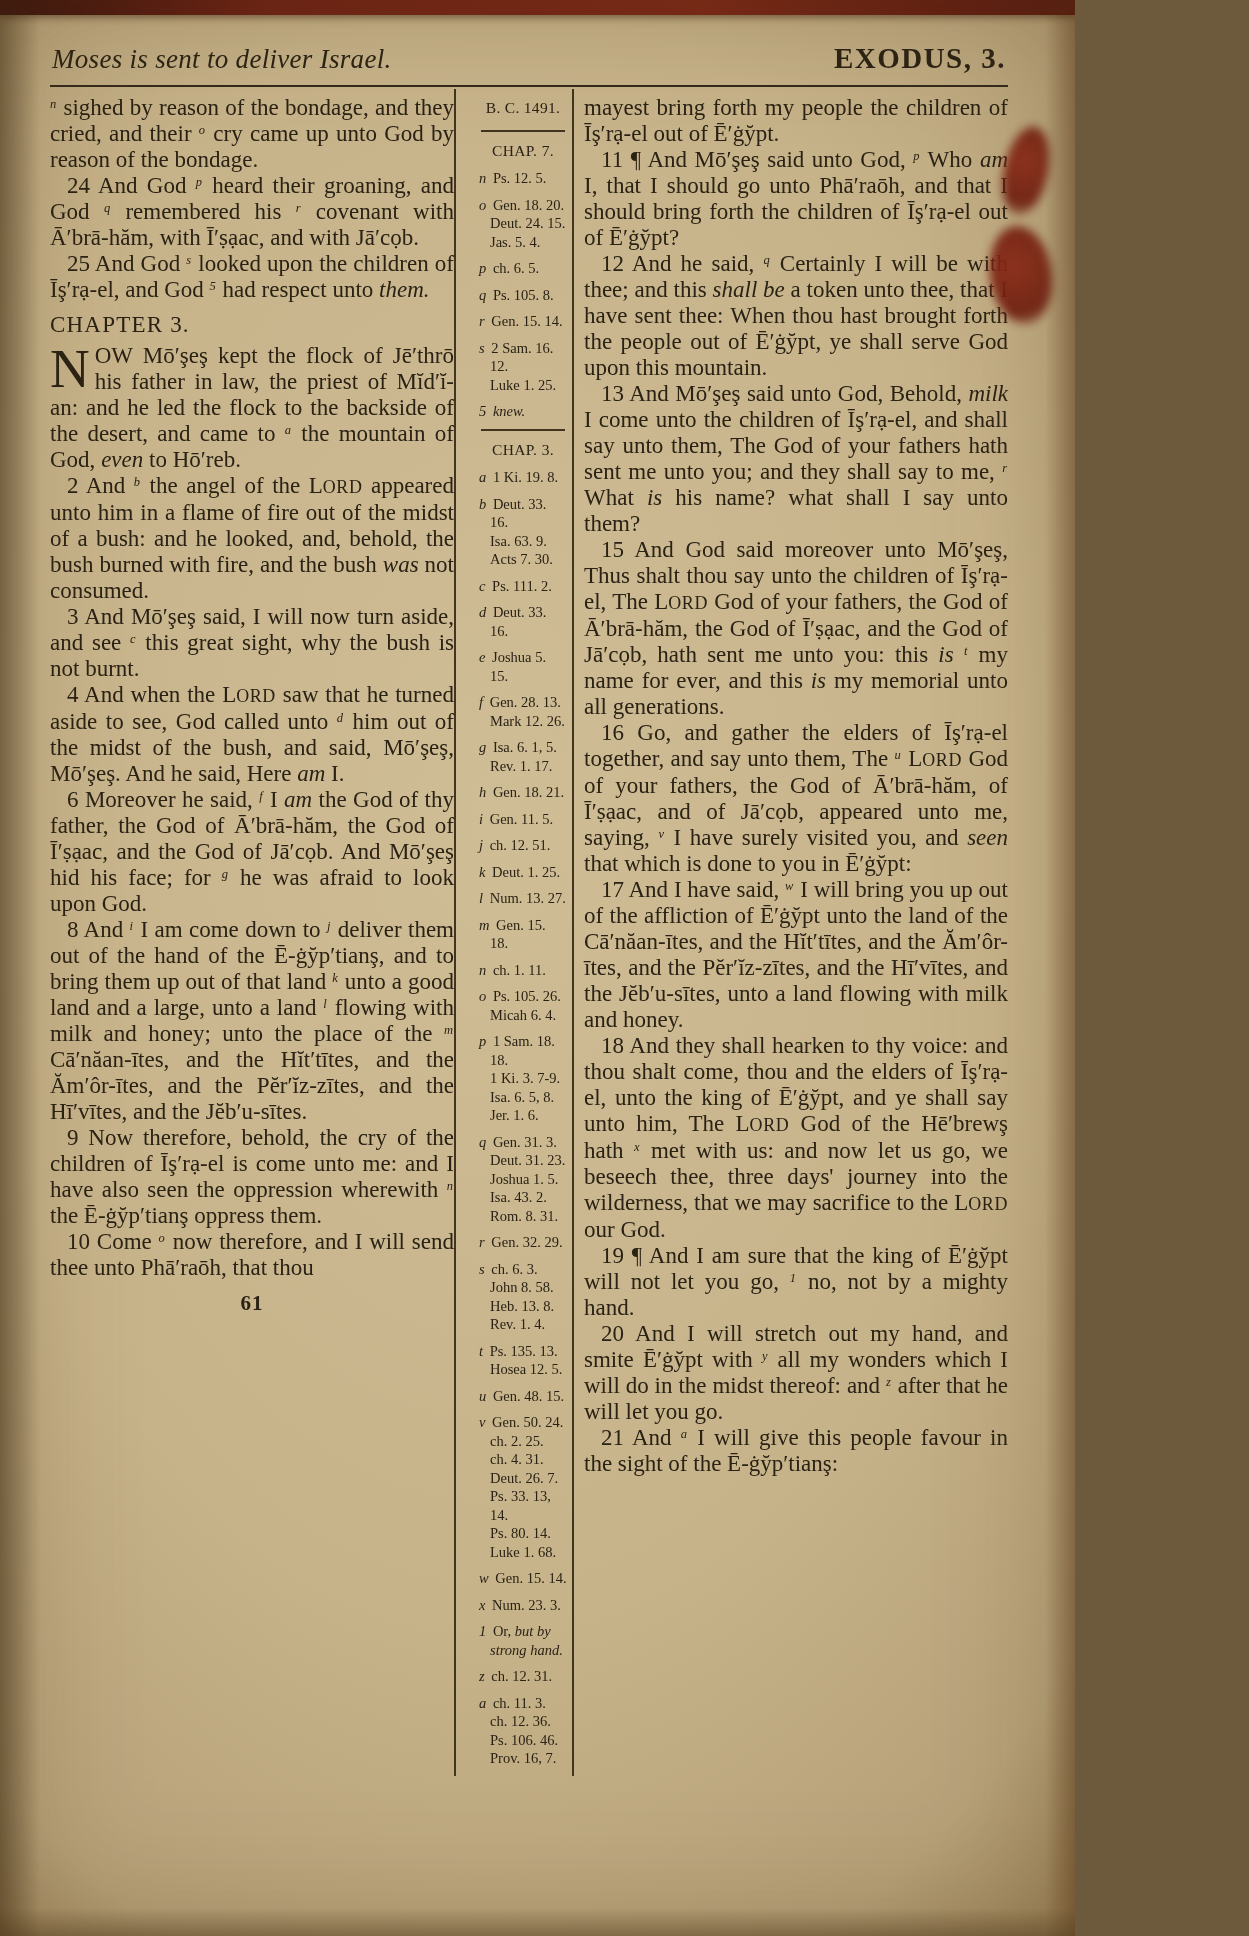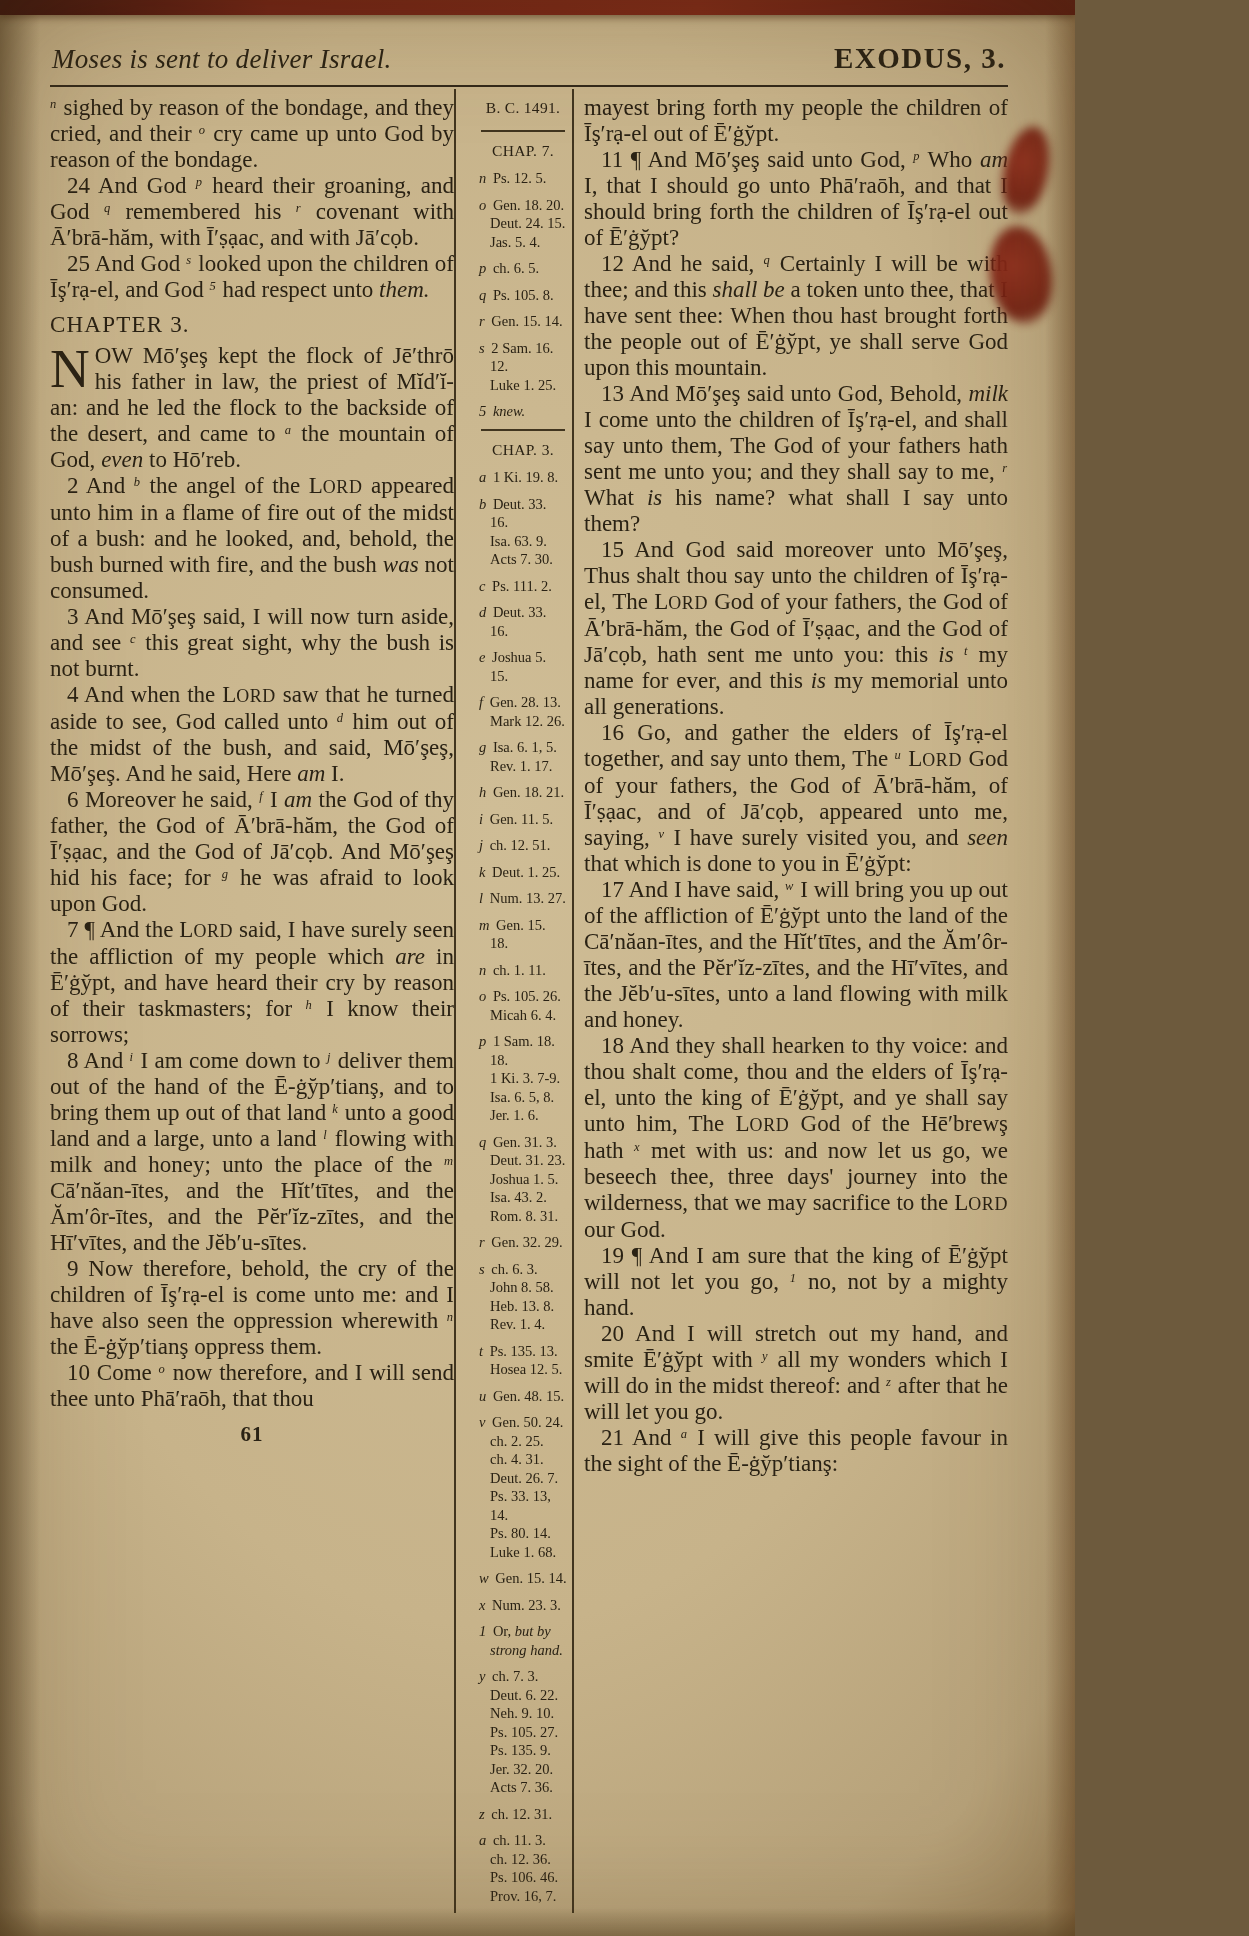--- a/index.html
+++ b/index.html
@@ -72,21 +72,20 @@
       <div class="col-left bodytext" id="left-col">
           <p class="cont"><sup class="ref">n</sup> sighed by reason of the bondage, and they cried, and their <sup class="ref">o</sup> cry came up unto God by reason of the bondage.</p>
           <p>24 And God <sup class="ref">p</sup> heard their groaning, and God <sup class="ref">q</sup> remembered his <sup class="ref">r</sup> covenant with Ā′brā-hăm, with Ī′ṣạac, and with Jā′cọb.</p>
           <p>25 And God <sup class="ref">s</sup> looked upon the children of Īş′rạ-el, and God <sup class="ref">5</sup> had respect unto <i>them.</i></p>
           <div class="chap-title">CHAPTER 3.</div>
           <p class="has-drop"><span class="dropcap">N</span>OW Mō′şeş kept the flock of Jē′thrō his father in law, the priest of Mĭd′ĭ-an: and he led the flock to the backside of the desert, and came to <sup class="ref">a</sup> the mountain of God, <i>even</i> to Hō′reb.</p>
           <p>2 And <sup class="ref">b</sup> the angel of the <span class="lord">L<span class="sc">ORD</span></span> appeared unto him in a flame of fire out of the midst of a bush: and he looked, and, behold, the bush burned with fire, and the bush <i>was</i> not consumed.</p>
           <p>3 And Mō′şeş said, I will now turn aside, and see <sup class="ref">c</sup> this great sight, why the bush is not burnt.</p>
           <p>4 And when the <span class="lord">L<span class="sc">ORD</span></span> saw that he turned aside to see, God called unto <sup class="ref">d</sup> him out of the midst of the bush, and said, Mō′şeş, Mō′şeş. And he said, Here <i>am</i> I.</p>
           <p>6 Moreover he said, <sup class="ref">f</sup> I <i>am</i> the God of thy father, the God of Ā′brā-hăm, the God of Ī′ṣạac, and the God of Jā′cọb. And Mō′şeş hid his face; for <sup class="ref">g</sup> he was afraid to look upon God.</p>
-          <p>7 ¶ And the <span class="lord">L<span class="sc">ORD</span></span> said, I have surely seen the affliction of my people which <i>are</i> in Ē′ġy̆pt, and have heard their cry by reason of their taskmasters; for <sup class="ref">h</sup> I know their sorrows;</p>
           <p>8 And <sup class="ref">i</sup> I am come down to <sup class="ref">j</sup> deliver them out of the hand of the Ē-ġy̆p′tianş, and to bring them up out of that land <sup class="ref">k</sup> unto a good land and a large, unto a land <sup class="ref">l</sup> flowing with milk and honey; unto the place of the <sup class="ref">m</sup> Cā′năan-ītes, and the Hĭt′tītes, and the Ăm′ôr-ītes, and the Pĕr′ĭz-zītes, and the Hī′vītes, and the Jĕb′u-sītes.</p>
           <p>9 Now therefore, behold, the cry of the children of Īş′rạ-el is come unto me: and I have also seen the oppression wherewith <sup class="ref">n</sup> the Ē-ġy̆p′tianş oppress them.</p>
           <p>10 Come <sup class="ref">o</sup> now therefore, and I will send thee unto Phā′raōh, that thou</p>
           <div class="page-number">61</div>
         </div>
       <div class="col-center" id="center-col">
           <div class="bc">B. C. 1491.</div>
           <div class="mini-rule"></div>
           <div class="chap-head">CHAP. 7.</div>
           <div class="ref-entry"><span class="m">n</span> Ps. 12. 5.</div>
@@ -116,21 +115,20 @@
           <div class="ref-entry"><span class="m">p</span> 1 Sam. 18. 18.<br>1 Ki. 3. 7-9.<br>Isa. 6. 5, 8.<br>Jer. 1. 6.</div>
           <div class="ref-entry"><span class="m">q</span> Gen. 31. 3.<br>Deut. 31. 23.<br>Joshua 1. 5.<br>Isa. 43. 2.<br>Rom. 8. 31.</div>
           <div class="ref-entry"><span class="m">r</span> Gen. 32. 29.</div>
           <div class="ref-entry"><span class="m">s</span> ch. 6. 3.<br>John 8. 58.<br>Heb. 13. 8.<br>Rev. 1. 4.</div>
           <div class="ref-entry"><span class="m">t</span> Ps. 135. 13.<br>Hosea 12. 5.</div>
           <div class="ref-entry"><span class="m">u</span> Gen. 48. 15.</div>
           <div class="ref-entry"><span class="m">v</span> Gen. 50. 24.<br>ch. 2. 25.<br>ch. 4. 31.<br>Deut. 26. 7.<br>Ps. 33. 13, 14.<br>Ps. 80. 14.<br>Luke 1. 68.</div>
           <div class="ref-entry"><span class="m">w</span> Gen. 15. 14.</div>
           <div class="ref-entry"><span class="m">x</span> Num. 23. 3.</div>
           <div class="ref-entry"><span class="m">1</span> Or, <i>but by</i><br><i>strong hand.</i></div>
-          <div class="ref-entry"><span class="m">y</span> ch. 7. 3.<br>Deut. 6. 22.<br>Neh. 9. 10.<br>Ps. 105. 27.<br>Ps. 135. 9.<br>Jer. 32. 20.<br>Acts 7. 36.</div>
           <div class="ref-entry"><span class="m">z</span> ch. 12. 31.</div>
           <div class="ref-entry"><span class="m">a</span> ch. 11. 3.<br>ch. 12. 36.<br>Ps. 106. 46.<br>Prov. 16, 7.</div>
         </div>
       <div class="col-right bodytext" id="right-col">
           <p class="cont">mayest bring forth my people the children of Īş′rạ-el out of Ē′ġy̆pt.</p>
           <p>11 ¶ And Mō′şeş said unto God, <sup class="ref">p</sup> Who <i>am</i> I, that I should go unto Phā′raōh, and that I should bring forth the children of Īş′rạ-el out of Ē′ġy̆pt?</p>
           <p>12 And he said, <sup class="ref">q</sup> Certainly I will be with thee; and this <i>shall be</i> a token unto thee, that I have sent thee: When thou hast brought forth the people out of Ē′ġy̆pt, ye shall serve God upon this mountain.</p>
           <p>13 And Mō′şeş said unto God, Behold, <i>milk</i> I come unto the children of Īş′rạ-el, and shall say unto them, The God of your fathers hath sent me unto you; and they shall say to me, <sup class="ref">r</sup> What <i>is</i> his name? what shall I say unto them?</p>
           <p>15 And God said moreover unto Mō′şeş, Thus shalt thou say unto the children of Īş′rạ-el, The <span class="lord">L<span class="sc">ORD</span></span> God of your fathers, the God of Ā′brā-hăm, the God of Ī′ṣạac, and the God of Jā′cọb, hath sent me unto you: this <i>is</i> <sup class="ref">t</sup> my name for ever, and this <i>is</i> my memorial unto all generations.</p>
           <p>16 Go, and gather the elders of Īş′rạ-el together, and say unto them, The <sup class="ref">u</sup> <span class="lord">L<span class="sc">ORD</span></span> God of your fathers, the God of Ā′brā-hăm, of Ī′ṣạac, and of Jā′cọb, appeared unto me, saying, <sup class="ref">v</sup> I have surely visited you, and <i>seen</i> that which is done to you in Ē′ġy̆pt:</p>

